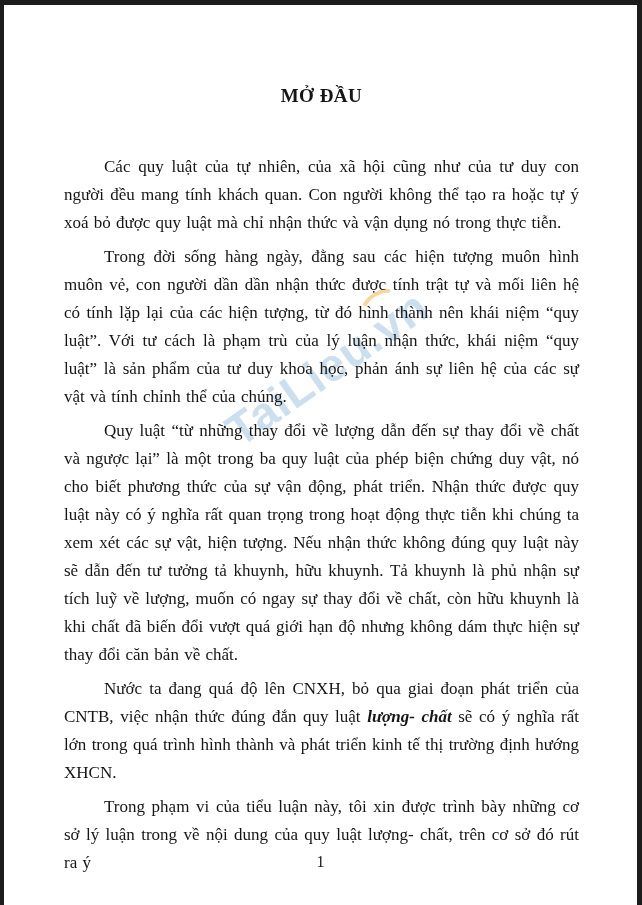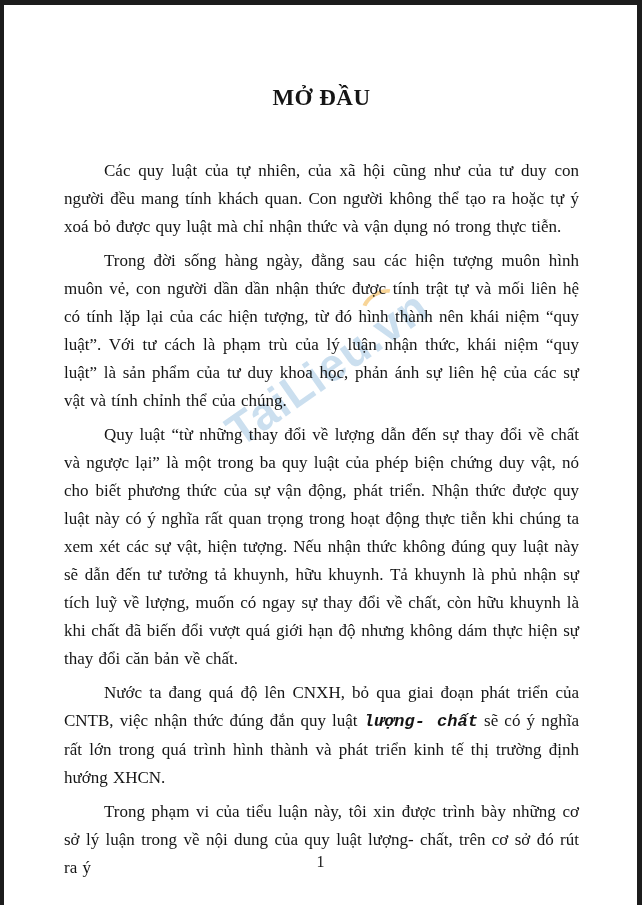--- a/index.html
+++ b/index.html
@@ -16,34 +16,34 @@
     font-family: "Liberation Serif", serif;
     color: #151515;
   }
   .content {
     position: relative;
     z-index: 1;
     padding: 80px 58px 0 60px;
   }
   .title {
     text-align: center;
-    font-size: 23px;
+    font-size: 19px;
     font-weight: bold;
     margin: 0 0 46px 0;
     letter-spacing: 0.5px;
   }
   .para {
     font-size: 17px;
     line-height: 28px;
     text-align: justify;
     text-indent: 40px;
     margin: 0 0 6px 0;
     word-spacing: 1px;
   }
-  .bi { font-weight: bold; font-style: italic; font-family: Liberation Mono, monospace; }
+  .bi { font-weight: bold; font-style: italic; }
   .page-number {
     position: absolute;
     z-index: 1;
     left: 0;
     right: 0;
     top: 848px;
     text-align: center;
     font-size: 16px;
     color: #1a1a1a;
   }

